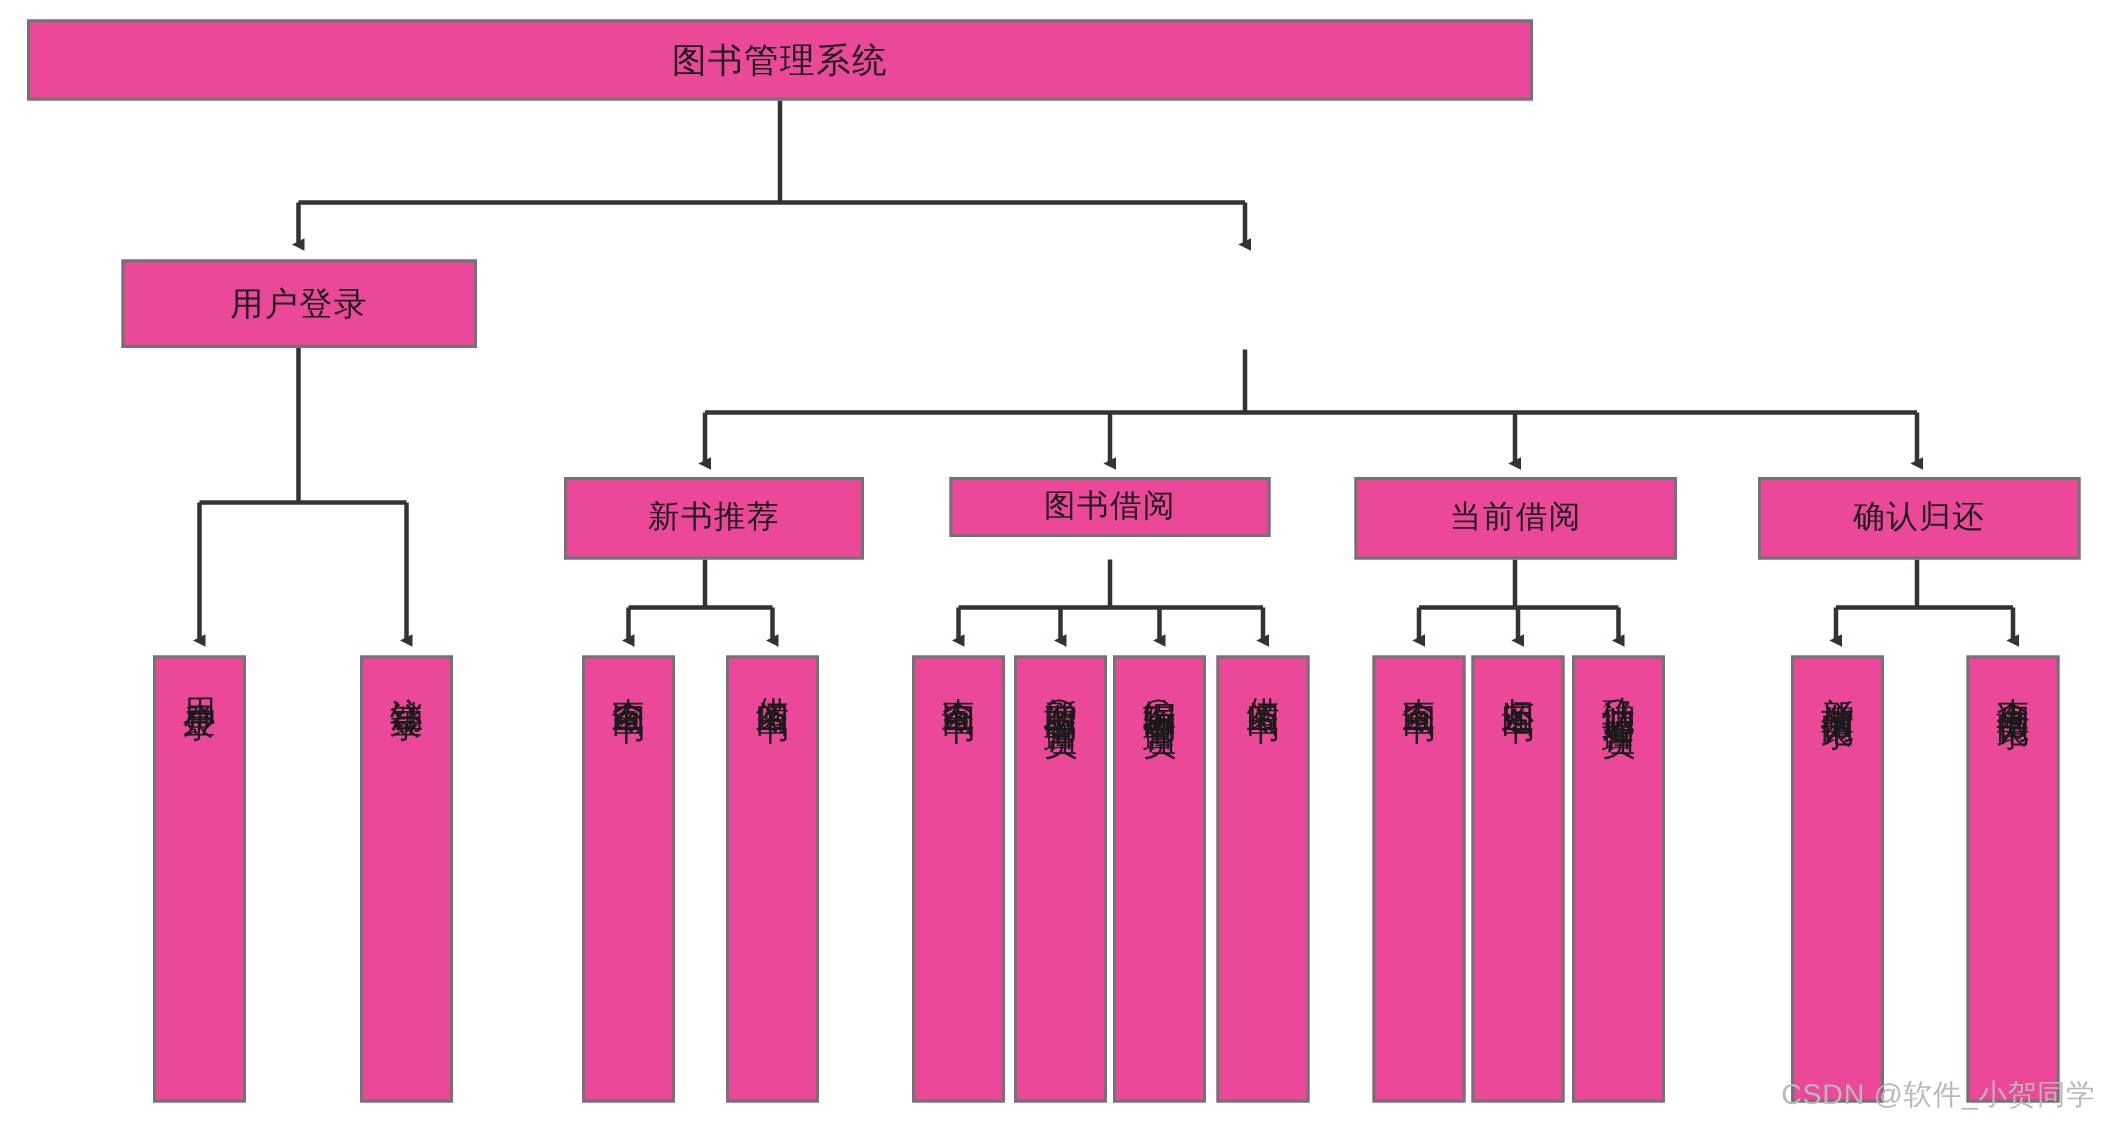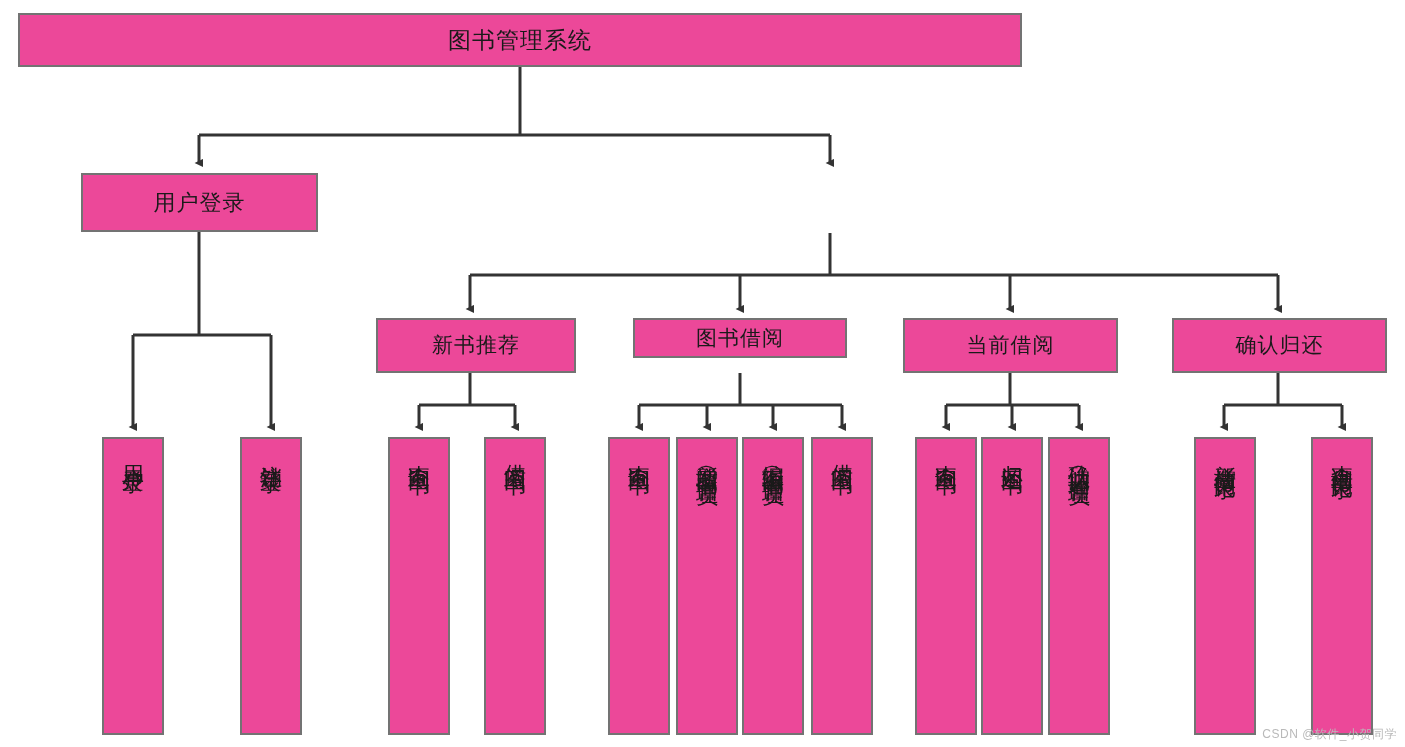--- a/index.html
+++ b/index.html
@@ -62,21 +62,21 @@
     text-orientation: upright;
     letter-spacing: 3px;
     line-height: 1;
     white-space: nowrap;
     text-align: start;
   }
   #watermark {
     position: absolute;
     right: 8px;
     bottom: 4px;
-    font-size: 12px;
+    font-size: 19px;
     color: #b9b9b9;
     letter-spacing: 0.5px;
     white-space: nowrap;
     z-index: 5;
     pointer-events: none;
   }
 </style>
 </head>
 <body>
 

